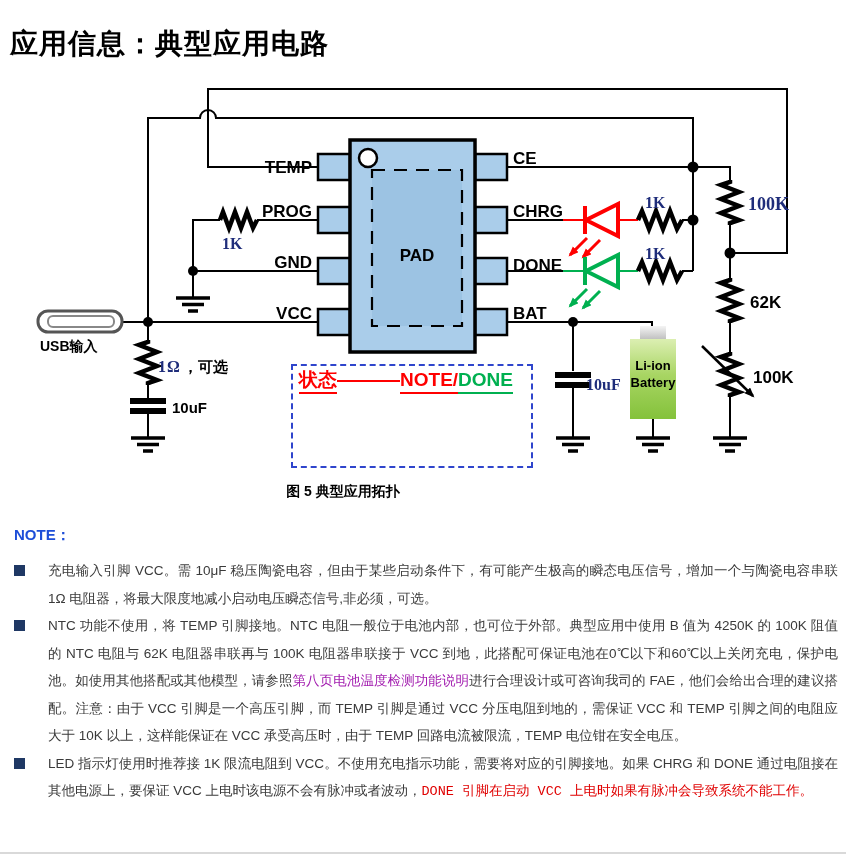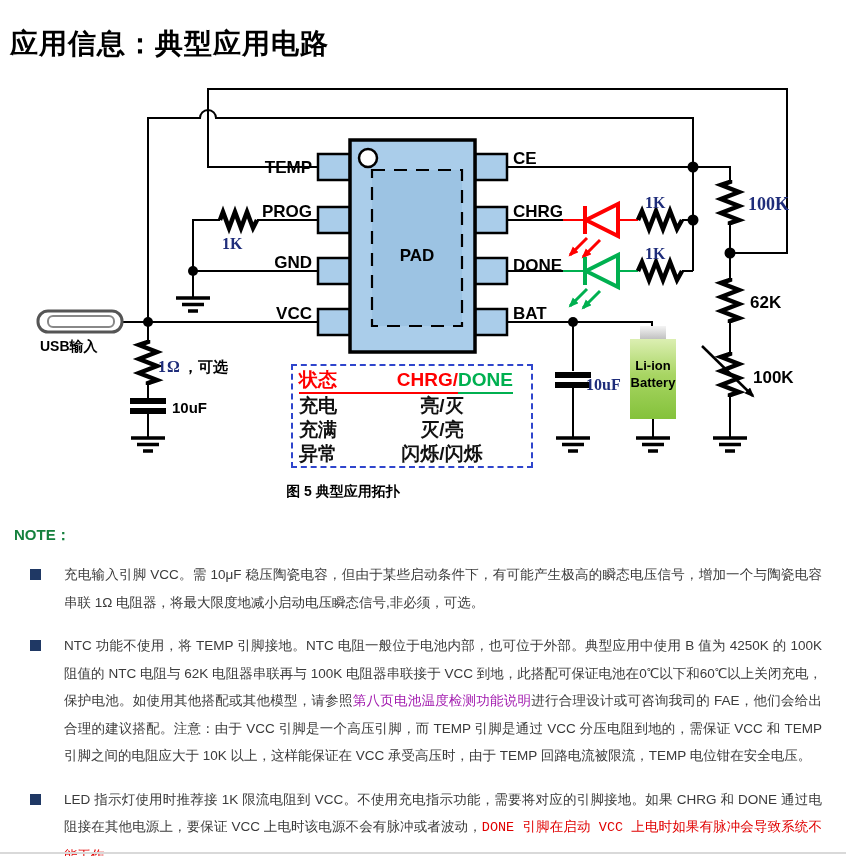--- a/index.html
+++ b/index.html
@@ -9,35 +9,35 @@
   
   .fig{position:absolute;left:0;top:0;width:846px;height:520px;}
   svg text{font-family:"Liberation Sans",sans-serif;}
   .pinlbl{font-size:17px;font-weight:bold;fill:#000;}
   .serifval{font-family:"Liberation Serif",serif;font-weight:bold;fill:#1f2d7a;}
   .sansval{font-size:17px;font-weight:bold;fill:#000;}
   
   .status-table{position:absolute;left:291px;top:364px;width:242px;height:104px;
       border:2px dashed #2f45cc;box-sizing:border-box;padding:2px 8px 0 6px;
       font-size:19px;font-weight:bold;color:#111;line-height:24px;}
-  .t-header{display:flex;align-items:flex-end;height:26px;}
+  .t-header{display:flex;align-items:center;height:26px;}
   .t-h-state{color:#f00;border-bottom:2px solid #f00;}
   .t-h-gap{flex:1;border-bottom:2px solid #f00;}
   .t-h-red{color:#f00;border-bottom:2px solid #f00;}
   .t-h-green{color:#00b050;border-bottom:2px solid #00b050;margin-right:10px;}
   .t-row{display:flex;}
   .t-state{width:76px;}
   .t-val{flex:1;text-align:center;padding-right:14px;}
   
   .fig-caption{position:absolute;left:0;top:483px;width:686px;text-align:center;
       font-size:14px;font-weight:bold;color:#000;}
   
   .notes{position:absolute;left:14px;top:526px;width:824px;}
-  .note-heading{font-size:15px;font-weight:bold;color:#15803d;margin:0 0 12px 0;}
-  .note{position:relative;padding-left:34px;margin:16px;}
+  .note-heading{font-size:15px;font-weight:bold;color:#1d4ed8;margin:0 0 12px 0;}
+  .note{position:relative;padding-left:34px;margin:0;}
   .note-bullet{position:absolute;left:0;top:8px;width:11px;height:11px;background:#1f3864;}
   .note-text{font-size:13.5px;line-height:27.5px;color:#3a3a3a;text-align:justify;}
   .seg-u{}
   .seg-r{color:#e00000;font-family:Liberation Mono, monospace;}
   .seg-link{color:#a21caf;}
   .footer-divider{position:absolute;left:0;top:852px;width:846px;height:2px;background:#d9d9d9;}
 </style>
 </head>
 <body>
 
@@ -208,37 +208,23 @@
     <text x="753" y="383" class="sansval">100K</text>
     <text x="586" y="390" font-size="16" class="serifval">10uF</text>
   </g>
 </svg>
 </div>
 
 <div class="status-table">
   <div class="t-header">
     <span class="t-h-state">状态</span>
     <span class="t-h-gap"></span>
-    <span class="t-h-red">CHRG/</span>
+    <span class="t-h-red">NOTE/</span>
     <span class="t-h-green">DONE</span>
   </div>
-  <div id="status-rows">
-      <div class="t-row">
-        <span class="t-state">充电</span>
-        <span class="t-val">亮/灭</span>
-      </div>
-      <div class="t-row">
-        <span class="t-state">充满</span>
-        <span class="t-val">灭/亮</span>
-      </div>
-      <div class="t-row">
-        <span class="t-state">异常</span>
-        <span class="t-val">闪烁/闪烁</span>
-      </div>
-    </div>
 </div>
 
 <div class="fig-caption">图 5  典型应用拓扑</div>
 
 <div class="notes">
   <h2 class="note-heading">NOTE：</h2>
   <div id="note-list">
       <div class="note">
         <span class="note-bullet"></span>
         <div class="note-text"><span class="seg-n">充电输入引脚 VCC。需 10μF 稳压陶瓷电容，但由于某些启动条件下，有可能产生极高的瞬态电压信号，增加一个与陶瓷电容串联 1Ω 电阻器，将最大限度地减小启动电压瞬态信号,非必须，可选。</span></div>

